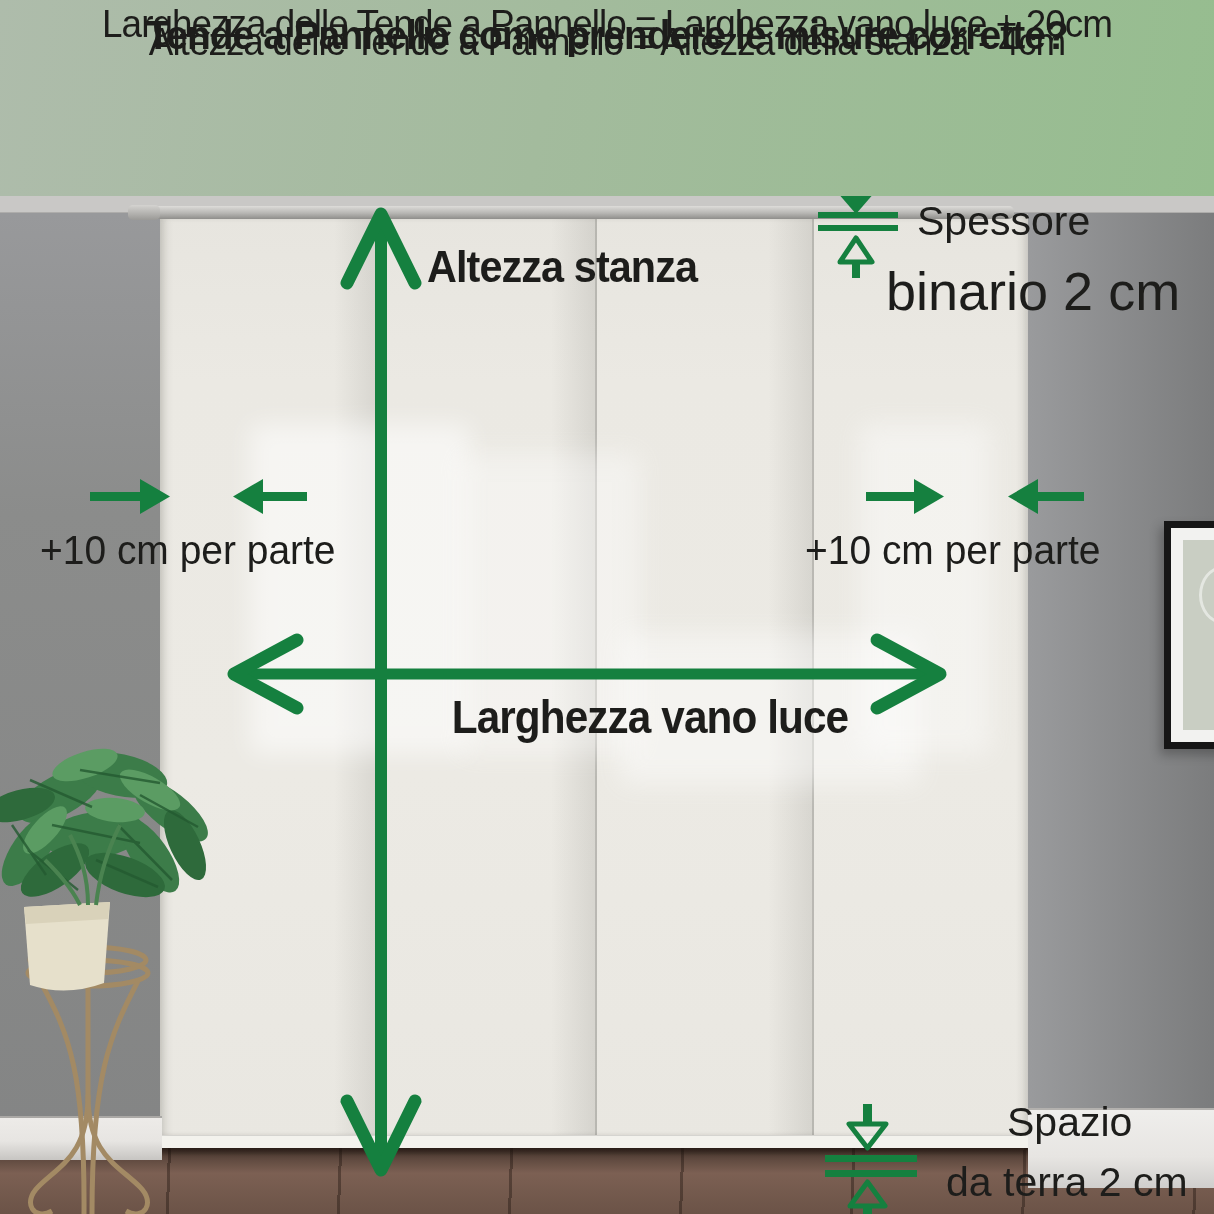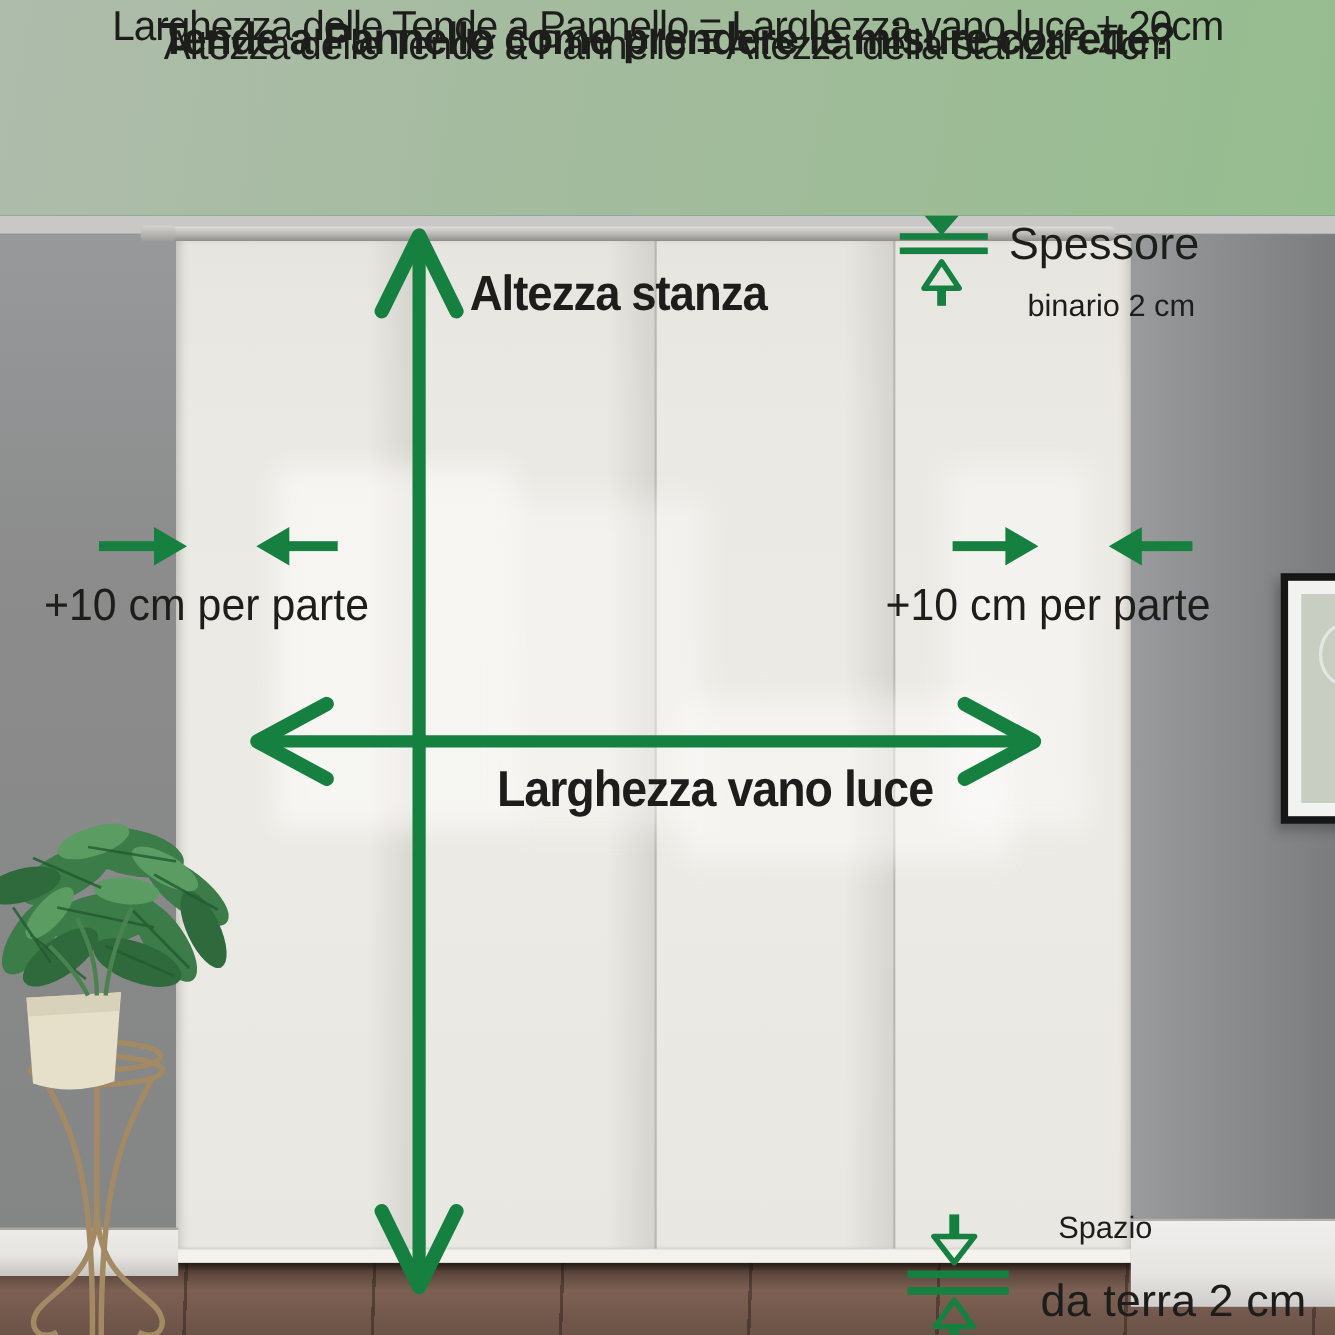--- a/index.html
+++ b/index.html
@@ -62,22 +62,22 @@
 
   
   .anno-svg{left:0;top:0;width:1214px;height:1214px;z-index:20;pointer-events:none;color:var(--green,#15803f);}
   .label{z-index:25;line-height:1.05;white-space:nowrap;font-weight:400;}
   .label.bold{font-weight:700;letter-spacing:-1px;}
   .lbl-altezza{left:427px;top:243px;font-size:45px;transform:scaleX(.92);transform-origin:left center;}
   .lbl-larghezza{left:390px;top:693px;width:520px;text-align:center;font-size:46px;transform:scaleX(.92);}
   .lbl-plus-left{left:40px;top:529px;font-size:41px;transform:scaleX(.95);transform-origin:left center;}
   .lbl-plus-right{left:805px;top:529px;font-size:41px;transform:scaleX(.95);transform-origin:left center;}
   .lbl-spessore1{left:917px;top:200px;font-size:41px;}
-  .lbl-spessore2{left:934px;top:263px;font-size:28px;text-align:right;}
-  .lbl-spazio1{left:962px;top:1101px;font-size:28px;}
+  .lbl-spessore2{left:886px;top:263px;font-size:54px;text-align:right;}
+  .lbl-spazio1{left:1007px;top:1101px;font-size:41px;}
   .lbl-spazio2{left:946px;top:1161px;font-size:41px;}
 </style>
 </head>
 <body>
 
 <div id="stage">
 
   <div class="ceiling"></div>
   <div class="wall-left"></div>
   <div class="wall-right"></div>

